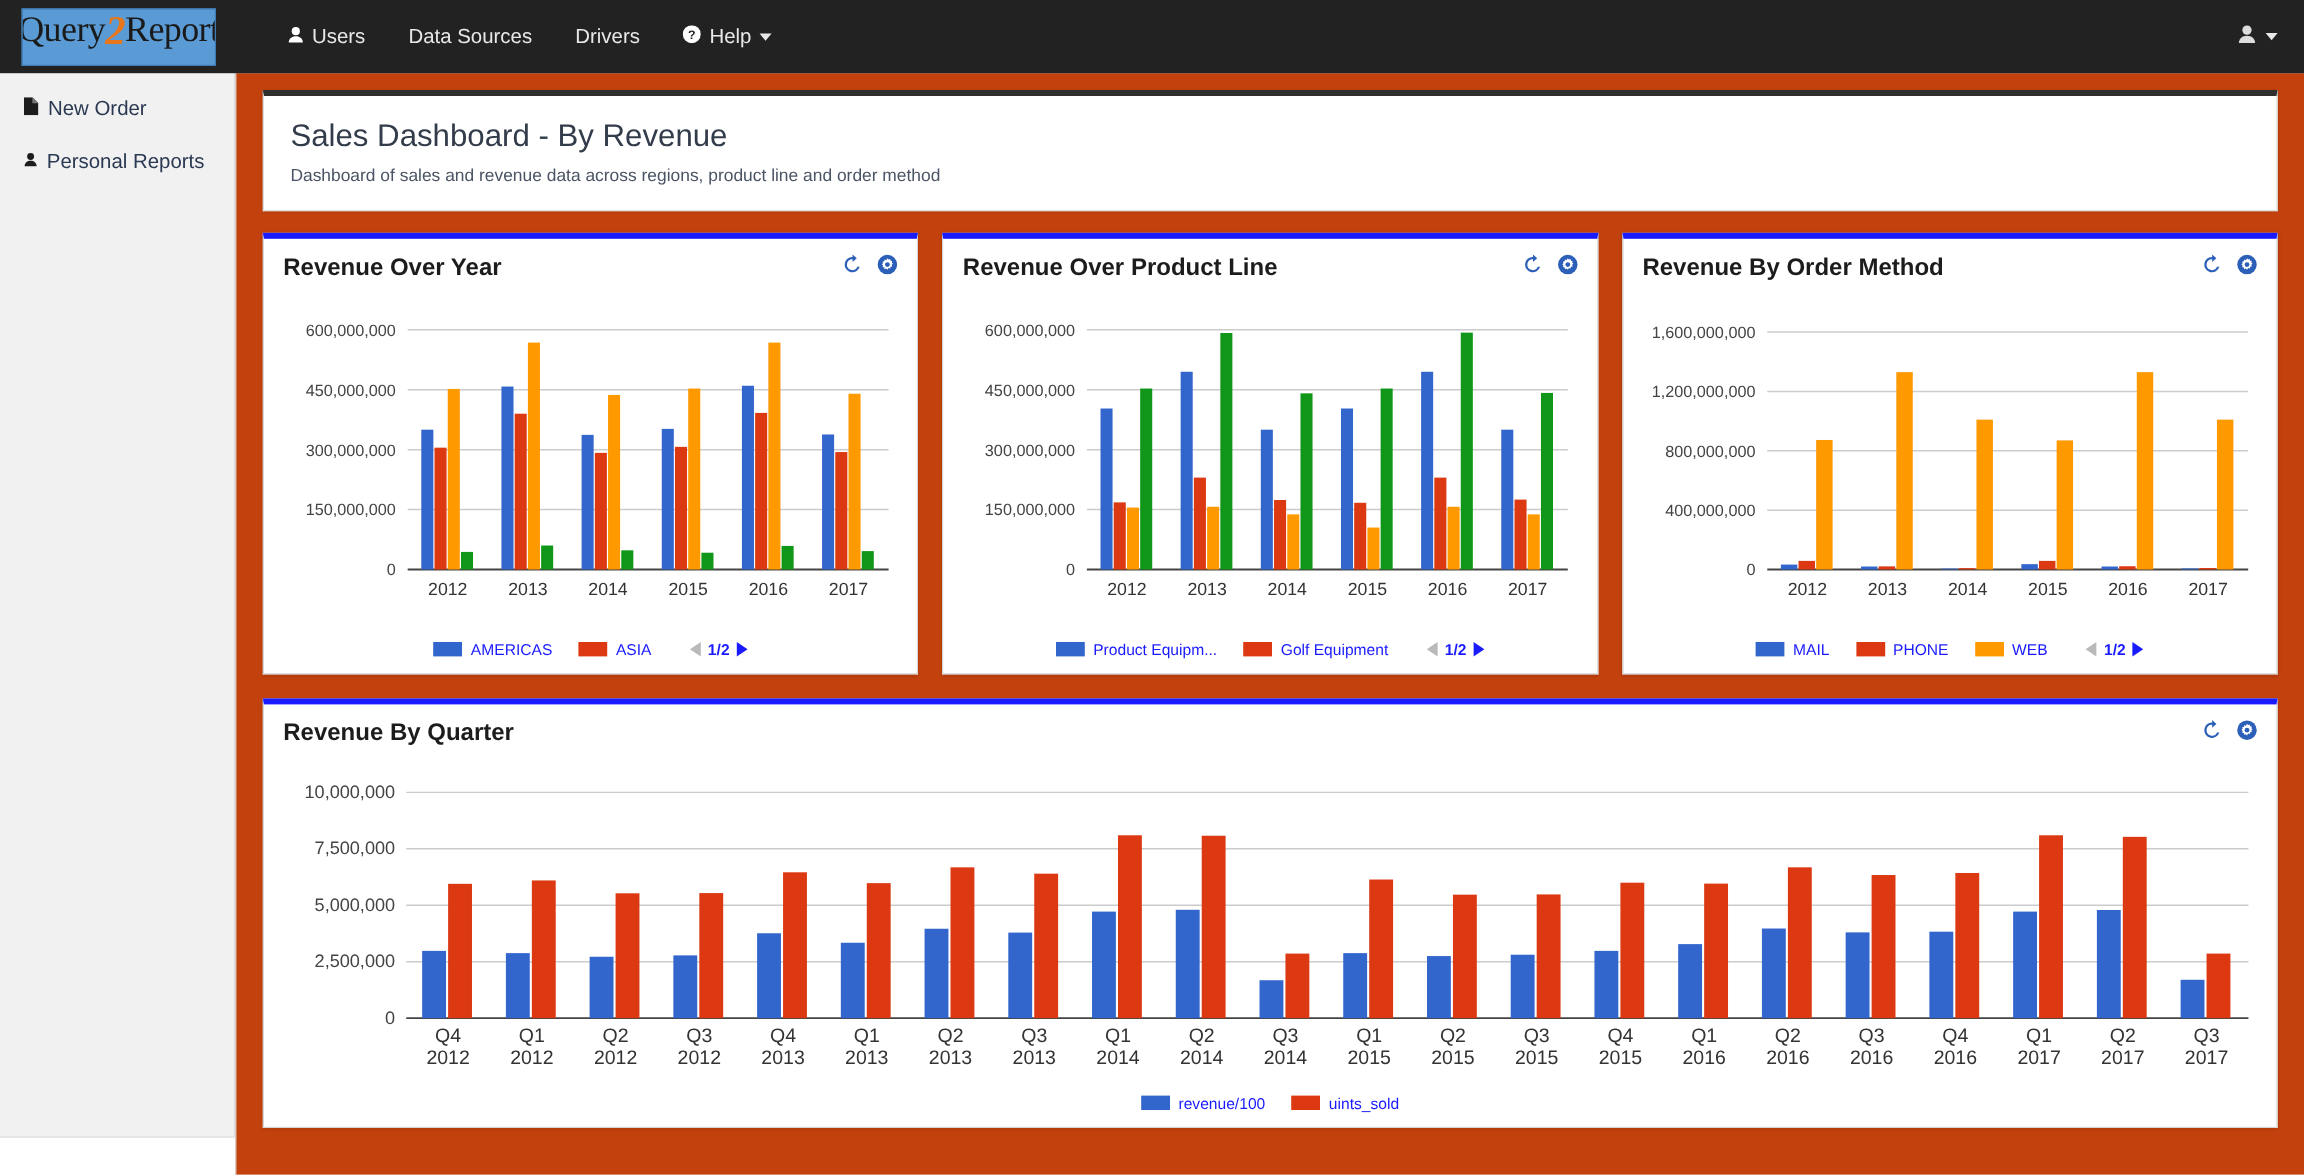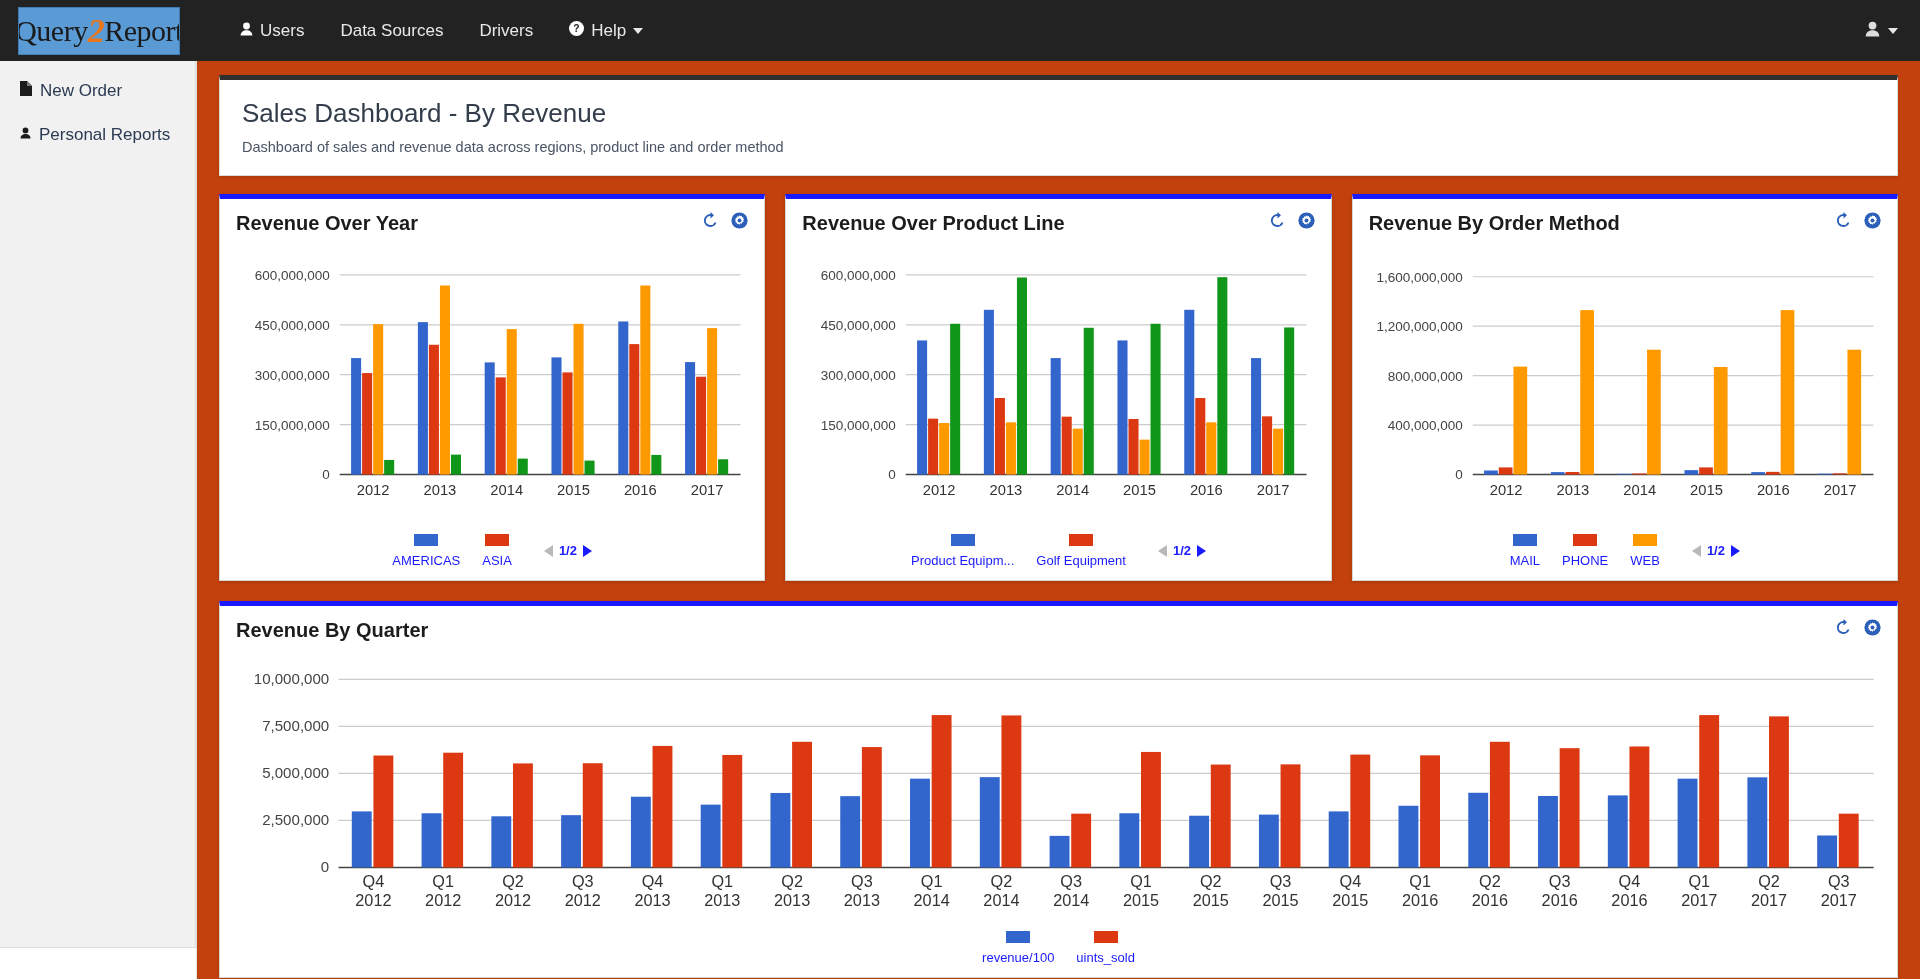--- a/index.html
+++ b/index.html
@@ -12,21 +12,21 @@
 
   
   .navbar {
     height: 61px; background: #222222;
     display: flex; align-items: center;
     position: relative;
   }
   .brand {
     margin-left: 18px; width: 162px; height: 48px;
     background: #5b9bd5;
-    display: flex; align-items: center; justify-content: center;
+    display: flex; align-items: flex-start; justify-content: center;
     border: 1px solid #3d7cb5;
     font-size: 30px; letter-spacing: -0.5px;
     font-family: "Liberation Serif", serif;
     color: #1a1a1a; font-weight: 400;
     white-space: nowrap; overflow: hidden;
   }
   .brand .b-two { color: #e8761a; font-size: 34px; font-weight: 700; font-style: italic; }
   .nav-links { display: flex; align-items: center; margin-left: 44px; gap: 4px; }
   .nav-link {
     color: #e8e8e8; font-size: 17px; padding: 10px 16px;
@@ -100,21 +100,21 @@
   .card-tools { display: flex; gap: 12px; align-items: center; }
   .tool-icon { cursor: pointer; line-height: 0; }
 
   
   .chart-wrap { padding: 6px 14px 6px 14px; }
   .chart-svg { display: block; width: 100%; }
   .legend {
     display: flex; align-items: center; justify-content: center;
     gap: 22px; padding: 4px 0 12px 0; font-size: 13px; color: #1a1aff;
   }
-  .legend-item { display: flex; align-items: center; gap: 7px; cursor: pointer; flex-direction: column; }
+  .legend-item { display: flex; align-items: center; gap: 7px; cursor: pointer; }
   .swatch { width: 24px; height: 12px; display: inline-block; }
   .pager { display: flex; align-items: center; gap: 6px; font-size: 13px;
            color: #1a1aff; font-weight: bold; margin-left: 10px; }
   .arrow-l { width: 0; height: 0; border-top: 6px solid transparent;
              border-bottom: 6px solid transparent; border-right: 9px solid #b9b9b9; cursor: pointer; }
   .arrow-r { width: 0; height: 0; border-top: 6px solid transparent;
              border-bottom: 6px solid transparent; border-left: 9px solid #1a1aff; cursor: pointer; }
 </style>
 </head>
 <body>

